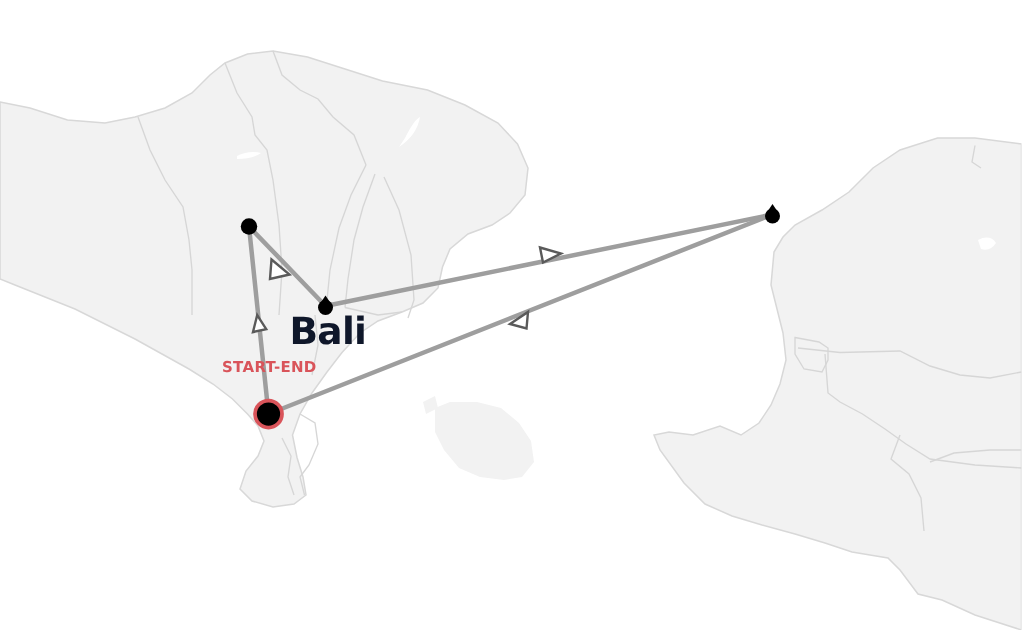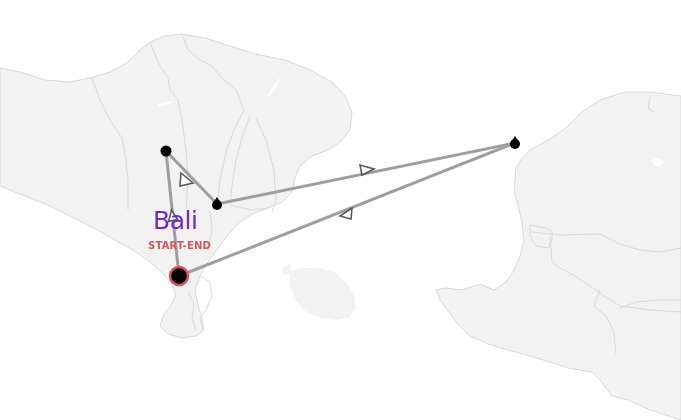--- a/index.html
+++ b/index.html
@@ -7,22 +7,22 @@
     #map { position: absolute; left: 0; top: 0; width: 681px; height: 420px; }
     .land { fill: #f2f2f2; stroke: #d8d8d8; stroke-width: 1; }
     .land-nostroke { fill: #f2f2f2; stroke: none; }
     .border { fill: none; stroke: #d6d6d6; stroke-width: 0.9; }
     .lake { fill: #ffffff; stroke: none; }
     .route { fill: none; stroke: #9e9e9e; stroke-width: 3; stroke-linecap: round; }
     .arrow { fill: #ffffff; stroke: #5a5a5a; stroke-width: 1.6; stroke-linejoin: miter; }
     .stop { fill: #000000; }
     .start-ring { fill: #000000; stroke: #d9545a; stroke-width: 2.5; }
     .label-title {
-      position: absolute; font-family: "DejaVu Sans", sans-serif; font-weight: normal;
-      font-size: 25px; color: #6d28d9; letter-spacing: -0.5px;
+      position: absolute; font-family: "DejaVu Sans", sans-serif; font-weight: bold;
+      font-size: 25px; color: #0f172a; letter-spacing: -0.5px; margin-left: 40px;
     }
     .label-sub {
       position: absolute; font-family: "DejaVu Sans", sans-serif; font-weight: bold;
       font-size: 10px; letter-spacing: 0.2px;
     }
   </style>
 </head>
 <body>
 
 <svg id="map" viewBox="0 0 681 420" xmlns="http://www.w3.org/2000/svg">

